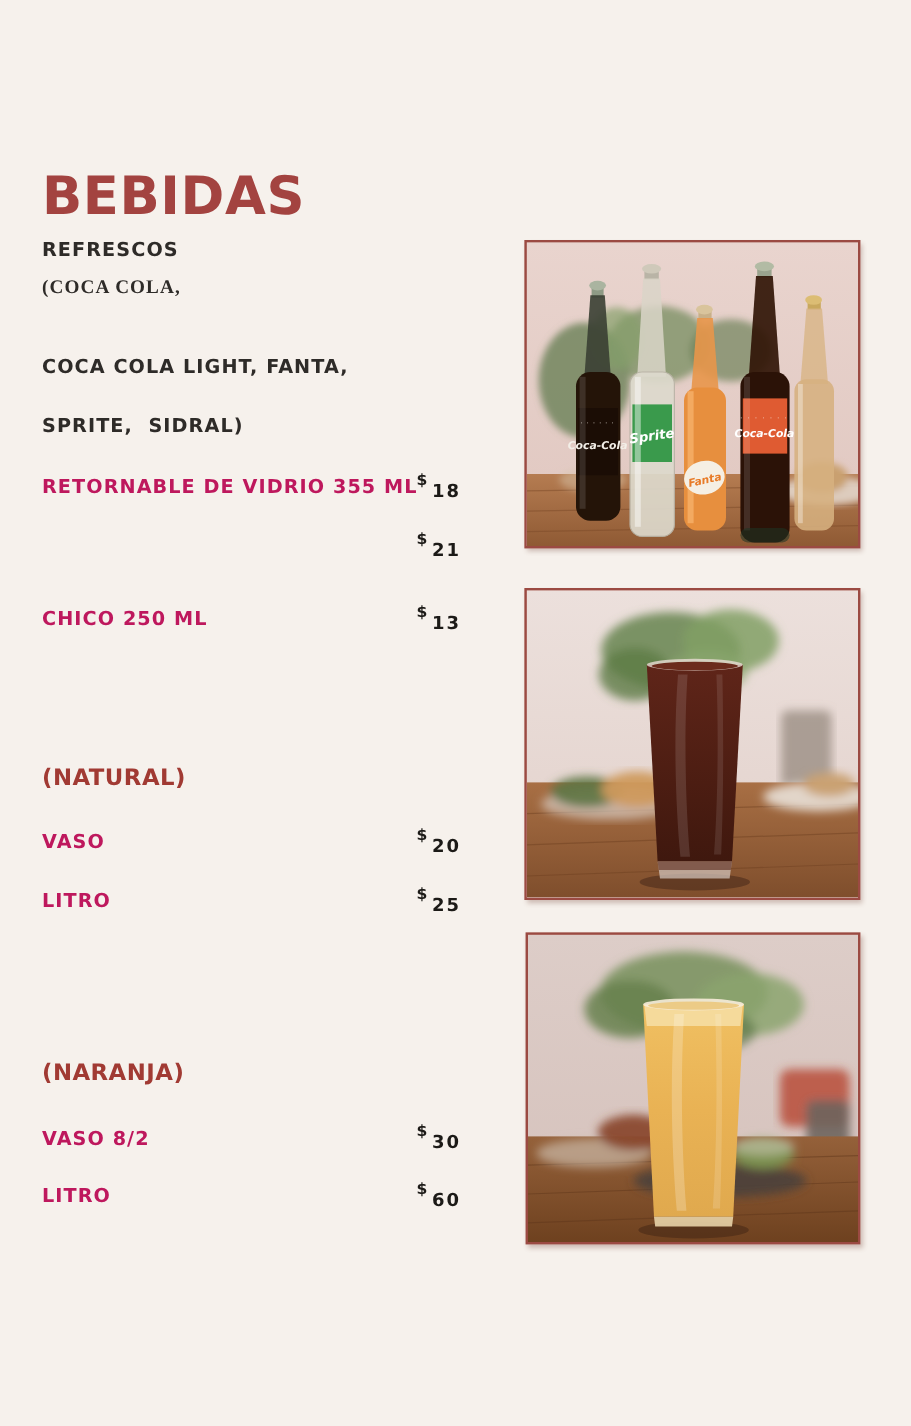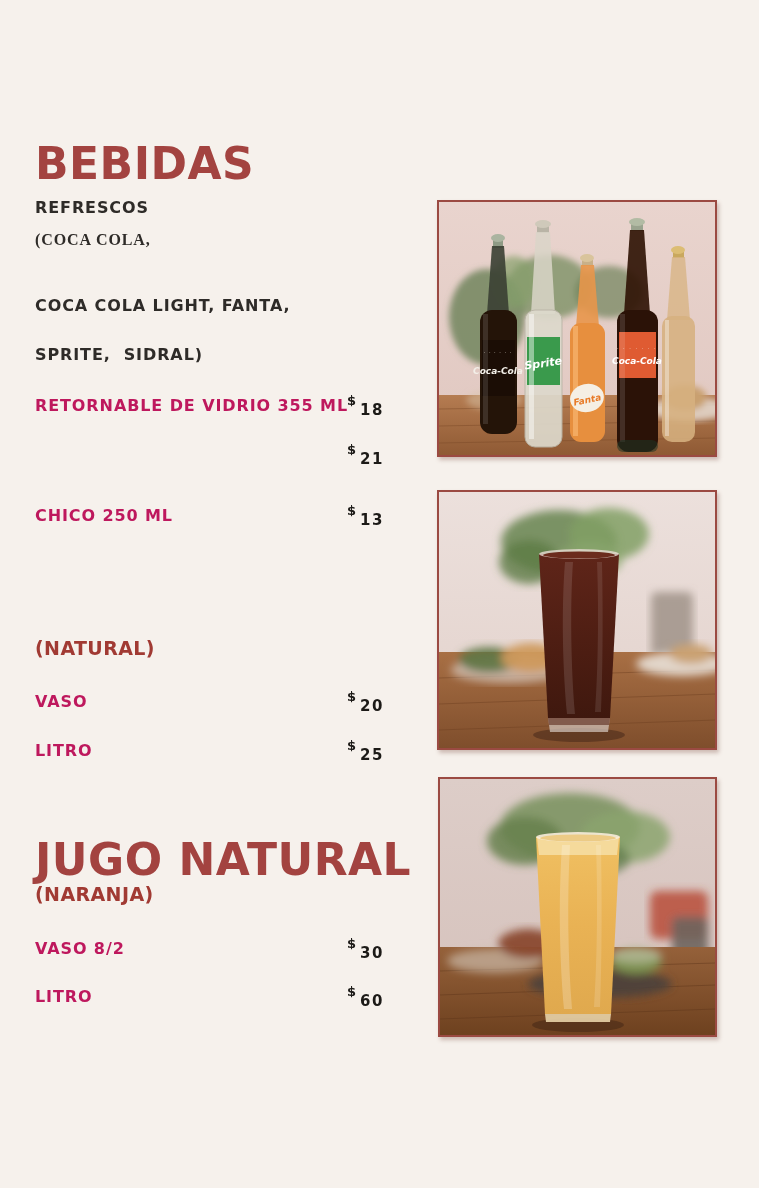--- a/index.html
+++ b/index.html
@@ -71,21 +71,20 @@
 
   <div class="abs row" style="top:689px;">
     <span class="label">VASO</span>
     <span class="price"><span class="cur">$</span><span class="amt">20</span></span>
   </div>
   <div class="abs row" style="top:738px;">
     <span class="label">LITRO</span>
     <span class="price"><span class="cur">$</span><span class="amt">25</span></span>
   </div>
 
-  <h1 class="abs title" style="top:809px;">JUGO NATURAL</h1>
   <div class="abs subtitle" style="top:884px;">(NARANJA)</div>
 
   <div class="abs row" style="top:936px;">
     <span class="label">VASO 8/2</span>
     <span class="price"><span class="cur">$</span><span class="amt">30</span></span>
   </div>
   <div class="abs row" style="top:984px;">
     <span class="label">LITRO</span>
     <span class="price"><span class="cur">$</span><span class="amt">60</span></span>
   </div>

